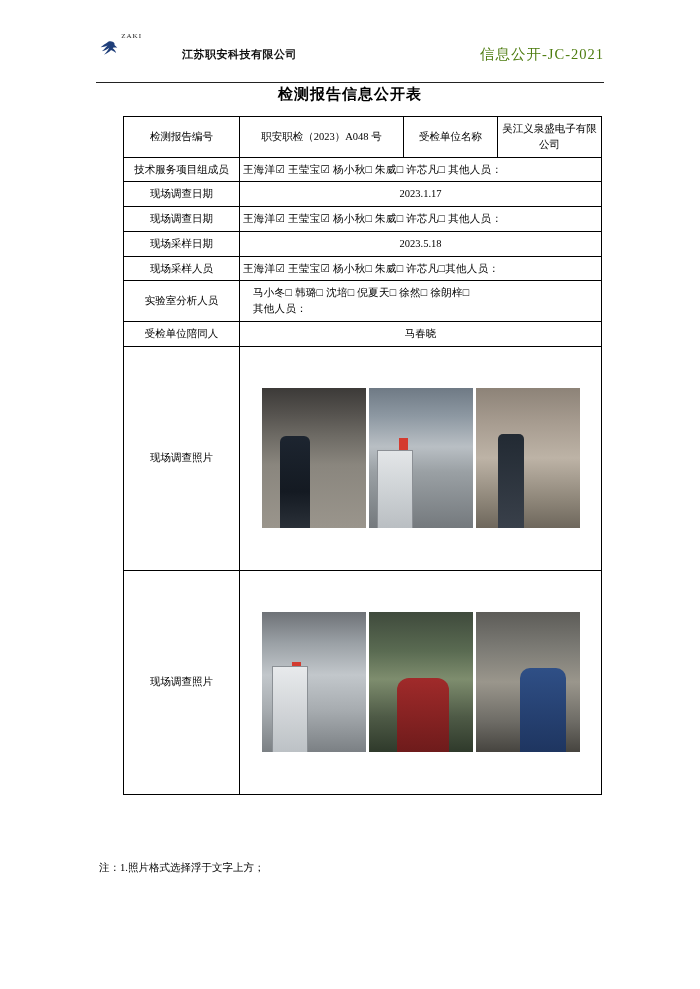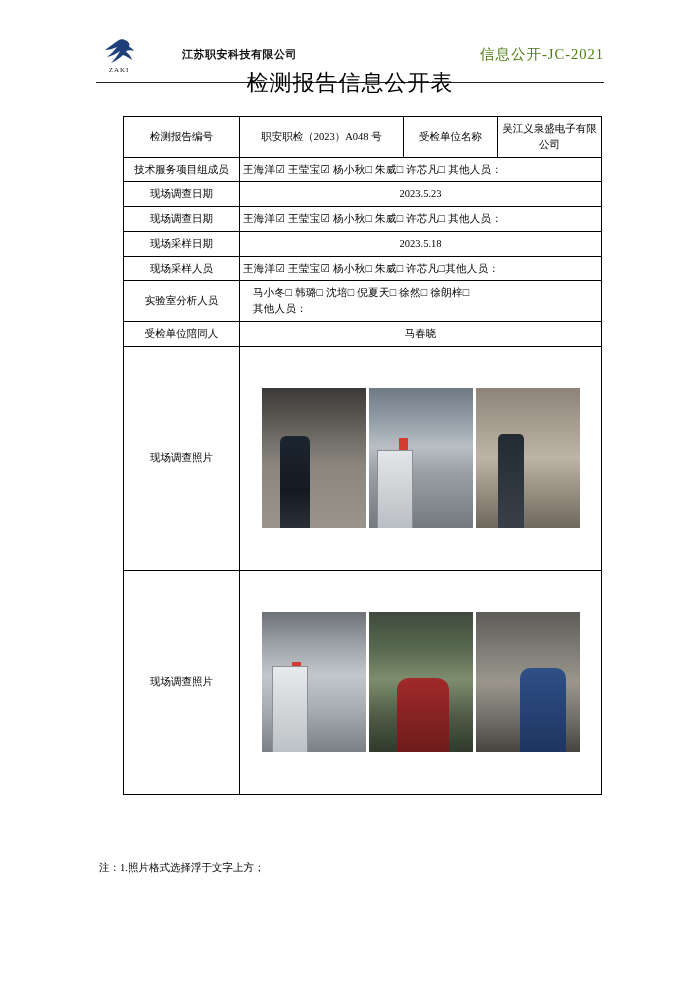--- a/index.html
+++ b/index.html
@@ -33,22 +33,22 @@
   .brand {
     display: flex;
     align-items: center;
     gap: 8px;
   }
   .logo {
     width: 46px;
     height: 40px;
     position: relative;
     display: flex;
-    flex-direction: column;
-    align-items: center;
+    flex-direction: row;
+    align-items: flex-start;
     justify-content: flex-end;
   }
   .logo svg { display:block; }
   .logo .zaki {
     font-family: "Liberation Serif", serif;
     font-size: 7px;
     letter-spacing: 1px;
     color: #1a1a1a;
     margin-top: -2px;
   }
@@ -59,26 +59,26 @@
     letter-spacing: 0.5px;
     margin-left: 32px;
   }
   .doc-code {
     font-size: 14.5px;
     color: #4d7c0f;
     letter-spacing: 1px;
   }
   .title {
     position: absolute;
-    top: 68px;
+    top: 85px;
     left: 0;
     width: 700px;
     text-align: center;
-    font-size: 22px;
-    font-weight: normal;
+    font-size: 15px;
+    font-weight: bold;
     letter-spacing: 1px;
     color: #000;
   }
   table.main {
     position: absolute;
     left: 111px;
     top: 116px;
     width: 478px;
     border-collapse: collapse;
     table-layout: fixed;
@@ -267,21 +267,21 @@
         <td class="c-center">职安职检（2023）A048 号</td>
         <td class="label">受检单位名称</td>
         <td class="c-center">吴江义泉盛电子有限公司</td>
       </tr>
       <tr>
         <td class="label">技术服务项目组成员</td>
         <td class="person-line" colspan="3">王海洋☑ 王莹宝☑ 杨小秋□ 朱威□ 许芯凡□ 其他人员：</td>
       </tr>
       <tr>
         <td class="label">现场调查日期</td>
-        <td class="c-center" colspan="3">2023.5.23</td>
+        <td class="c-center" colspan="3">2023.1.17</td>
       </tr>
       <tr>
         <td class="label">现场调查日期</td>
         <td class="person-line" colspan="3">王海洋☑ 王莹宝☑ 杨小秋□ 朱威□ 许芯凡□ 其他人员：</td>
       </tr>
       <tr>
         <td class="label">现场采样日期</td>
         <td class="c-center" colspan="3">2023.5.18</td>
       </tr>
       <tr>

